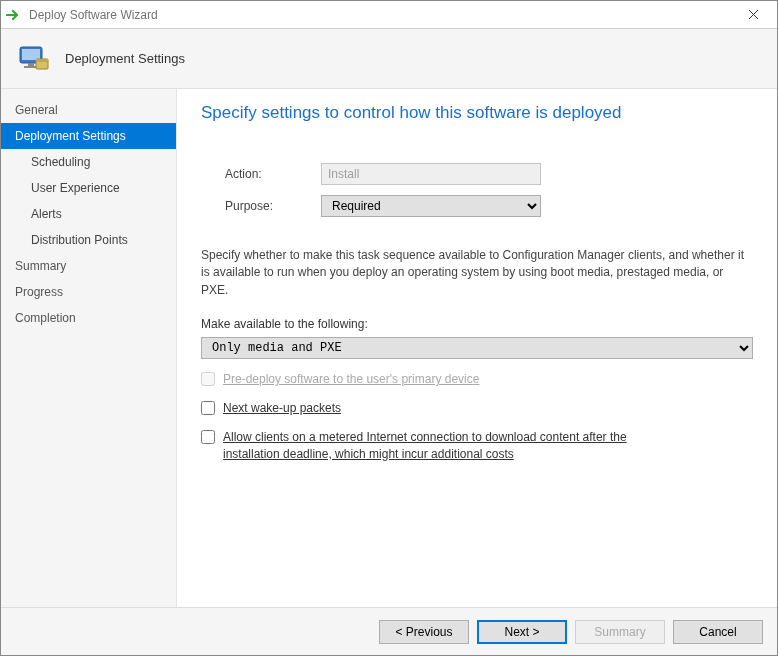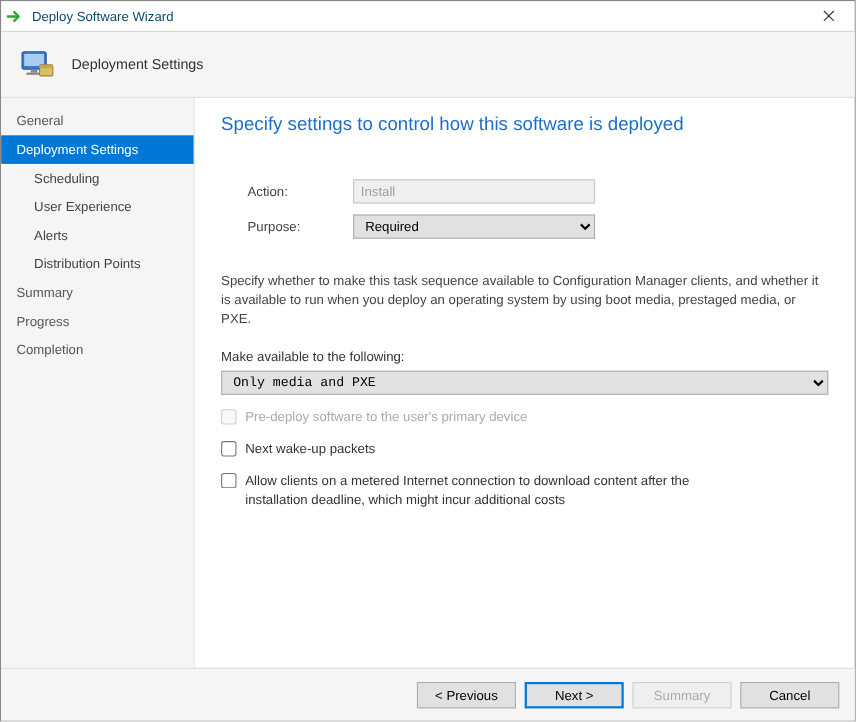--- a/index.html
+++ b/index.html
@@ -1,20 +1,20 @@
 <!DOCTYPE html>
 <html><head>
 <meta charset="utf-8">
 <style>
   * { box-sizing: border-box; }
   html, body { margin:0; padding:0; font-family: "Segoe UI", Tahoma, sans-serif; font-size:12px; color:#333; background:#fff; }
   .window { width:778px; height:656px; border:1px solid #888; position:relative; display:flex; flex-direction:column; background:#fff; }
   .titlebar { height:28px; display:flex; align-items:center; border-bottom:1px solid #d0d0d0; padding:0 4px; }
   .titlebar .arrow { width:18px; height:18px; margin-right:6px; display:flex; align-items:center; justify-content:center; }
-  .titlebar .title { flex:1; font-size:12px; color:#0c4a6e; }
+  .titlebar .title { flex:1; font-size:12px; color:#737373; }
   .titlebar .close { width:40px; height:26px; display:flex; align-items:center; justify-content:center; }
 
   .header { height:60px; background:#f5f5f5; display:flex; align-items:center; padding:0 14px; border-bottom:1px solid #e0e0e0; }
   .header .icon-box { width:38px; height:38px; margin-right:12px; display:flex; align-items:center; justify-content:center; }
   .header .page-label { font-size:13px; color:#333; }
 
   .body { flex:1; display:flex; overflow:hidden; }
   .sidebar { width:176px; background:#f5f5f5; border-right:1px solid #e5e5e5; padding-top:8px; }
   .nav-item { padding:4px 10px 4px 14px; font-size:12px; color:#444; cursor:default; line-height:18px; }
   .nav-item.selected { background:#0178d7; color:#fff; }
@@ -24,21 +24,21 @@
   .main { flex:1; padding:14px 24px 0 24px; position:relative; }
   .main h1 { font-size:17px; font-weight:400; color:#1a6fcc; margin:0 0 40px 0; }
   .row { display:flex; align-items:center; margin-bottom:10px;margin-left:24px; }
   .row .lab { width:96px; color:#444; }
   .sel { height:22px; border:1px solid #adadad; background:#e9e9e9; font-family:inherit; font-size:12px; padding:0 6px; }
   .sel.action { width:220px; color:#777; appearance:none; -webkit-appearance:none; position:relative; }
   .sel.purpose { width:220px; background:#e1e1e1; }
   .sel.wide { width:100%; background:#e1e1e1;font-family:Liberation Mono, monospace; }
   .help { color:#444; line-height:1.45; margin:30px 0 18px 0; }
   .sublabel { margin:1px 0 6px 0; color:#333; }
-  .cb-row { display:flex; align-items:flex-start; margin:12px 0; }
+  .cb-row { display:flex; align-items:flex-start; margin:12px 0;text-decoration:underline; }
   .cb-row input[type=checkbox] { width:14px; height:14px; margin:1px 8px 0 0; }
   .cb-row.disabled { color:#aaa; }
   .cb-row .cb-text { line-height:1.4; max-width:460px; }
 
   .footer { height:48px; border-top:1px solid #ddd; background:#f5f5f5; display:flex; align-items:center; justify-content:flex-end; padding:0 14px; gap:8px; }
   .btn { width:90px; height:24px; border:1px solid #adadad; background:#e1e1e1; font-family:inherit; font-size:12px; cursor:pointer; }
   .btn.primary { border:2px solid #0178d7; background:#e1e1e1; }
   .btn:disabled { color:#aaa; background:#efefef; border-color:#d0d0d0; cursor:default; }
   select { font-family:inherit; }
 </style>

